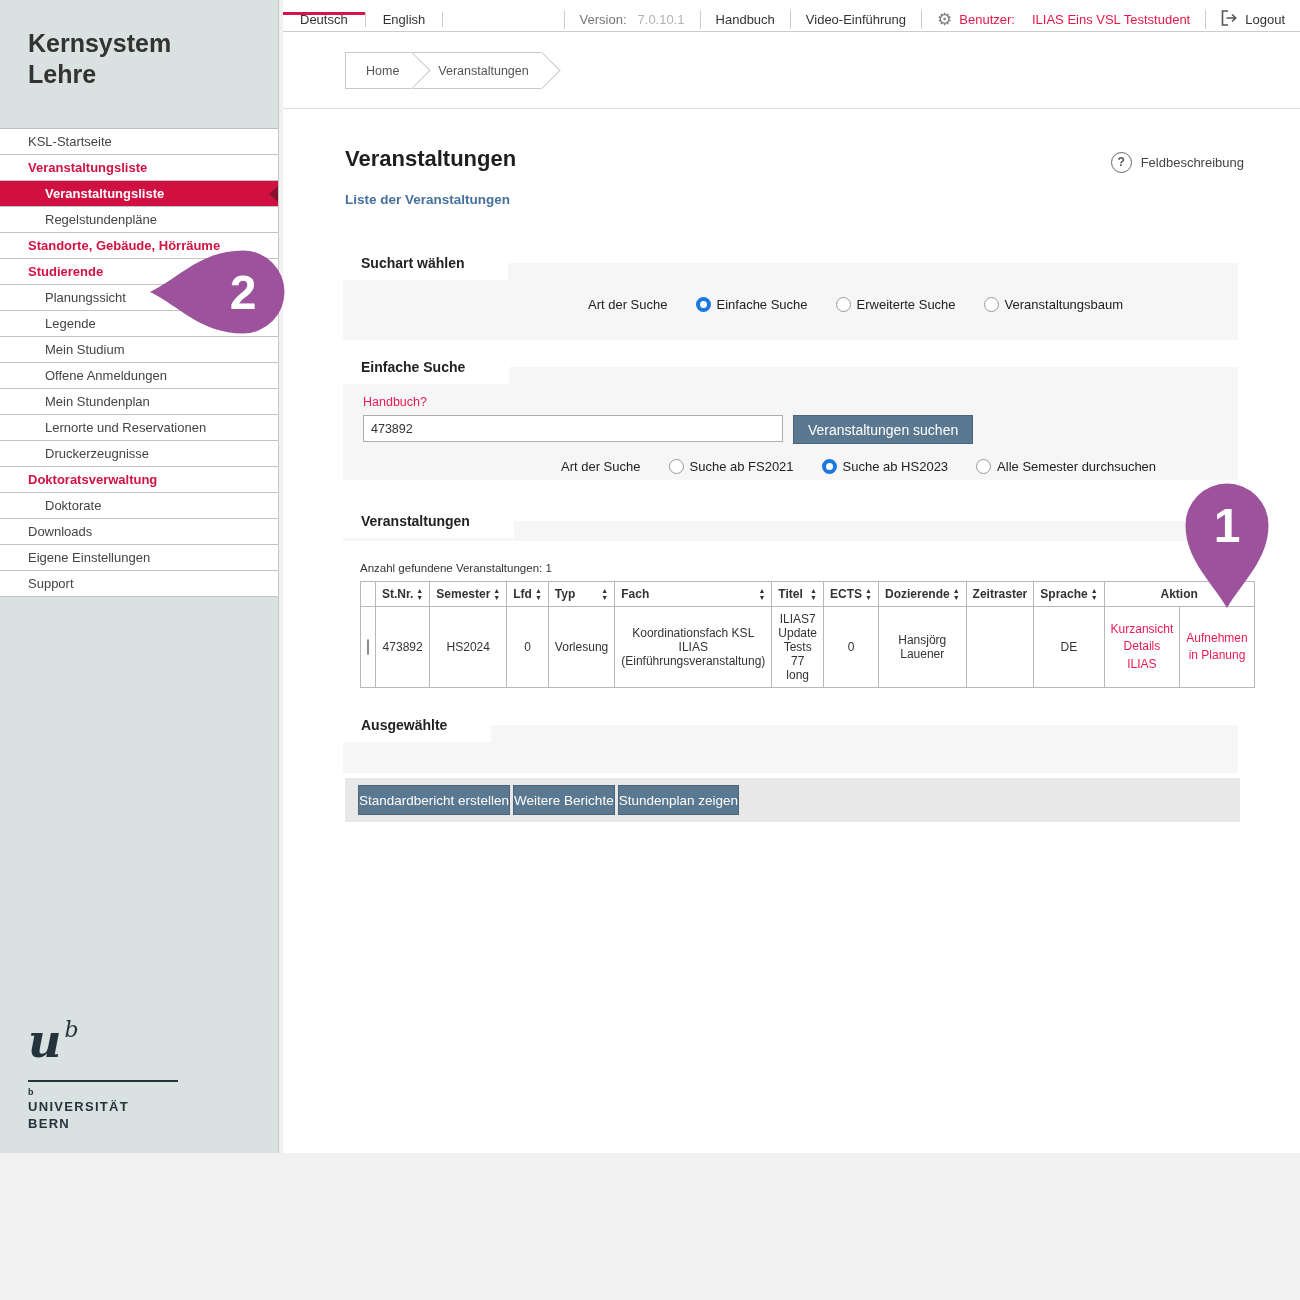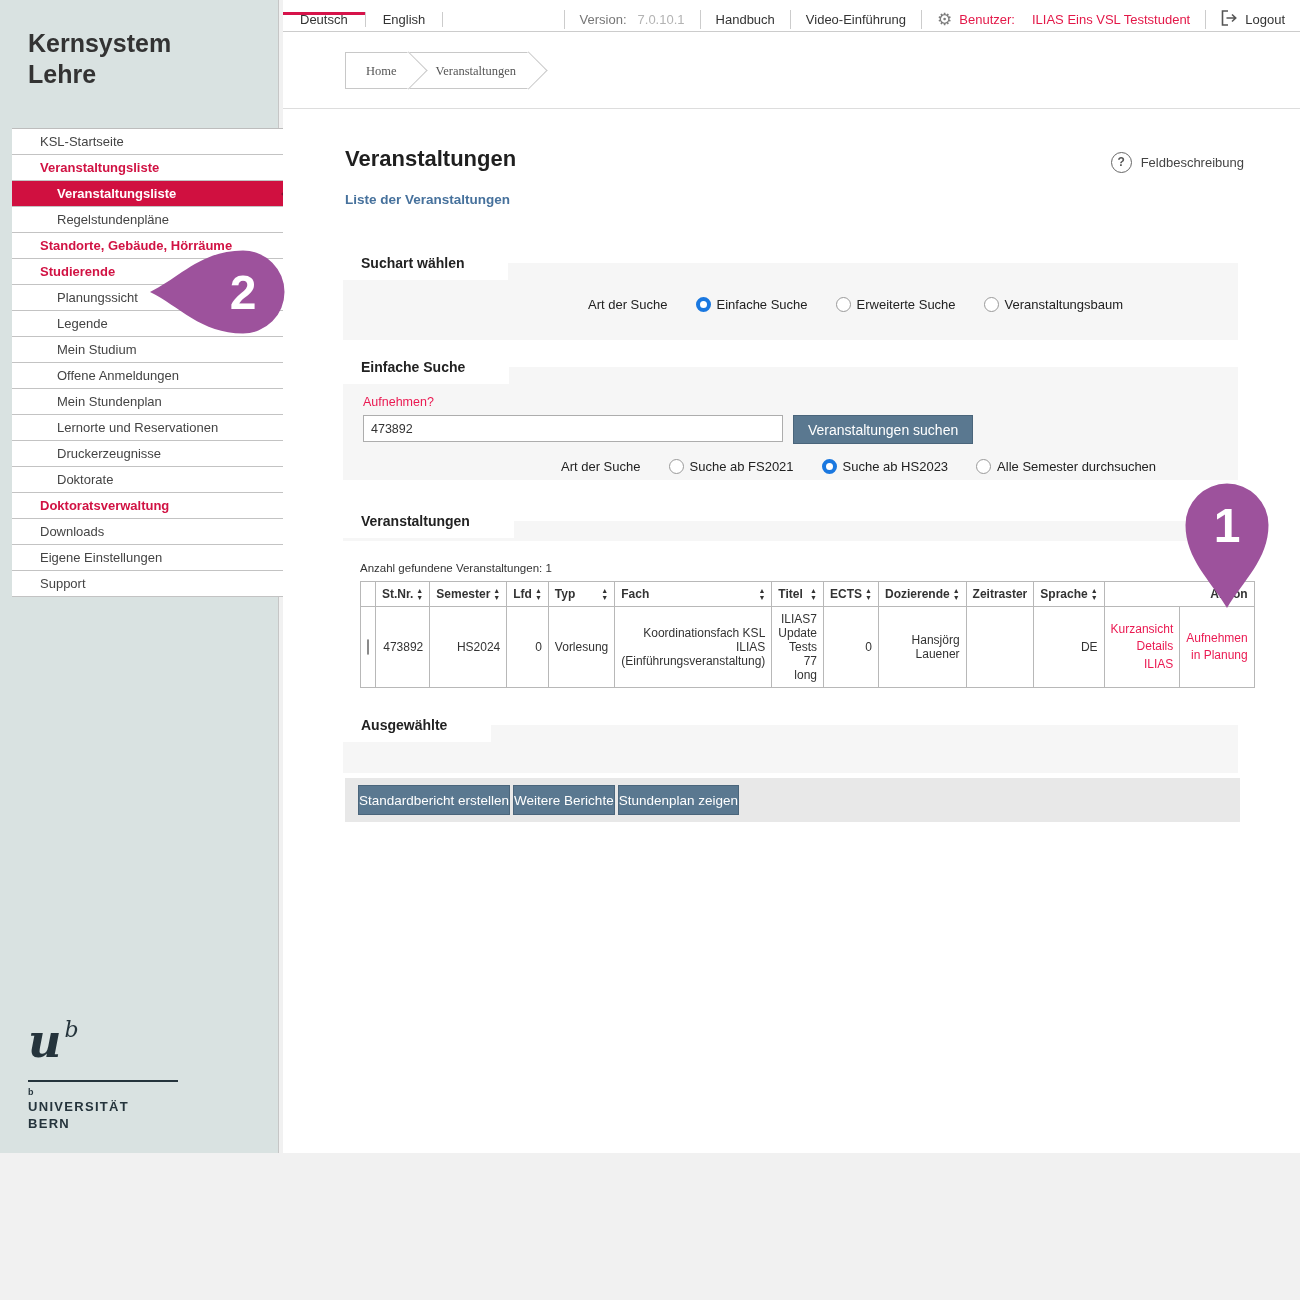--- a/index.html
+++ b/index.html
@@ -6,21 +6,21 @@
   html,body { margin:0; padding:0; }
   body {
     width:1300px; height:1300px; position:relative; overflow:hidden;
     background:#f1f1f1; font-family:"Liberation Sans", sans-serif; color:#333;
   }
 
   
   .sidebar { position:absolute; left:0; top:0; width:279px; height:1153px;
              background:#d9e2e1; border-right:1px solid #c6c6c6; }
   .sb-title { padding:28px 0 0 28px; font-size:25px; font-weight:bold; color:#333; line-height:1.25; }
-  .sb-menu { position:absolute; left:12px; top:128px; width:100%; background:#fff; border-top:1px solid #bdbdbd; }
+  .sb-menu { position:absolute; left:0; top:128px; width:100%; background:#fff; border-top:1px solid #bdbdbd; }
   .sb-item { font-size:13px; color:#444; padding:5px 10px 5px 28px; border-bottom:1px solid #c3c3c3;
              line-height:15px; cursor:pointer; background:#fff; }
   .sb-item.l2 { padding-left:45px; }
   .sb-item.red { color:#d11243; font-weight:bold; }
   .sb-item.active { background:#d01040; color:#fff; font-weight:bold; position:relative; }
   .sb-item.active::after { content:""; position:absolute; right:0; top:50%; margin-top:-8px;
              border-top:8px solid transparent; border-bottom:8px solid transparent; border-right:9px solid #871030; }
   .sb-logo { position:absolute; left:28px; top:1018px; color:#25343c; }
   .logo-u { font-family:"DejaVu Serif", serif; font-style:italic; font-weight:bold; font-size:46px; line-height:1; }
   .logo-sup { font-family:"DejaVu Serif", serif; font-style:italic; font-weight:normal; font-size:22px;
@@ -37,21 +37,21 @@
   .tb-tab.active::before { content:""; position:absolute; top:0; left:0; right:0; height:3px; background:#d6134a; }
   .tb-right { margin-left:auto; display:flex; align-items:stretch; }
   .tb-item { padding:0 15px; display:flex; align-items:center; gap:7px; border-left:1px solid #ccc; white-space:nowrap; }
   .tb-version-label { color:#767676; }
   .tb-version-value { color:#b3b3b3; margin-left:4px; }
   .tb-user-label { color:#e31848; }
   .tb-user-name { color:#e31848; margin-left:10px; }
   .gear { color:#7d7d7d; font-size:17px; line-height:1; }
   .logout-icon { display:inline-block; }
 
-  .crumbbar { position:relative; height:77px; border-bottom:1px solid #ddd; background:#fff;font-family:Liberation Serif, serif; }
+  .crumbbar { position:relative; height:77px; border-bottom:1px solid #ddd; background:#fff; }
   .crumbs { position:absolute; left:62px; top:20px; display:flex; }
   .crumb { position:relative; background:#fff; border:1px solid #c8c8c8; border-right:none;
            padding:0 12px 0 26px; height:37px; line-height:37px; font-size:12.5px; color:#555; cursor:pointer; }
   .crumb:first-child { padding-left:20px; }
   .crumb::after { content:""; position:absolute; right:-13.8px; top:4.4px; width:26px; height:26px;
            border-top:1px solid #c8c8c8; border-right:1px solid #c8c8c8; transform:rotate(45deg);
            background:#fff; z-index:2; }
   .crumb b { position:relative; z-index:3; font-weight:normal; }
 
   .content { position:absolute; left:0; top:116px; width:1017px; height:1037px; background:#fff; }
@@ -85,21 +85,21 @@
   .search-row { margin-top:6px; display:flex; gap:10px; align-items:flex-start; }
   .search-input { width:420px; height:27px; border:1px solid #adadad; font-size:12.5px; padding:0 7px;
                   color:#333; font-family:"Liberation Sans", sans-serif; background:#fff; }
   .btn { background:#5a7890; color:#fff; font-weight:normal; border:1px solid #4a657b; cursor:pointer;
          font-family:"Liberation Sans", sans-serif; }
   .btn-search { font-size:14px; height:29px; padding:0 14px; }
   #panel-einfache .radio-row { margin-top:15px; margin-left:198px; }
 
   .count-text { margin:21px 0 7px 17px; font-size:11.5px; color:#333; }
   table.results { border-collapse:collapse; margin-left:17px; font-size:12px; color:#333; table-layout:fixed; }
-  .results th, .results td { border:1px solid #b8b8b8; padding:5px 6px; text-align:right; vertical-align:middle; overflow:hidden; }
+  .results th, .results td { border:1px solid #b8b8b8; padding:5px 6px; text-align:center; vertical-align:middle; overflow:hidden; }
   .results th { font-weight:bold; white-space:nowrap; }
   .th-flex { display:flex; align-items:center; justify-content:space-between; }
   .sorter { display:inline-flex; flex-direction:column; font-size:7px; line-height:7px; color:#333; margin-left:3px; cursor:pointer; }
   .cb { width:13px; height:13px; border:1px solid #8a8a8a; border-radius:2px; background:#fdfdfd; margin:0 auto; cursor:pointer; }
   .red-link { color:#ea1a52; cursor:pointer; display:block; line-height:1.45; }
   .red-link.inline { display:inline; }
 
   .btnbar { position:absolute; left:62px; top:662px; width:895px; height:44px; background:#e8e8e8;
             display:flex; align-items:center; gap:3px; padding-left:13px; }
   .btn-bar { font-size:13.5px; height:30px; padding:0 0; }
@@ -122,22 +122,22 @@
     <div class="sb-item l2">Regelstundenpläne</div>
     <div class="sb-item red">Standorte, Gebäude, Hörräume</div>
     <div class="sb-item red">Studierende</div>
     <div class="sb-item l2">Planungssicht</div>
     <div class="sb-item l2">Legende</div>
     <div class="sb-item l2">Mein Studium</div>
     <div class="sb-item l2">Offene Anmeldungen</div>
     <div class="sb-item l2">Mein Stundenplan</div>
     <div class="sb-item l2">Lernorte und Reservationen</div>
     <div class="sb-item l2">Druckerzeugnisse</div>
+    <div class="sb-item red">Doktoratsverwaltung</div>
     <div class="sb-item l2">Doktorate</div>
-    <div class="sb-item red">Doktoratsverwaltung</div>
     <div class="sb-item">Downloads</div>
     <div class="sb-item">Eigene Einstellungen</div>
     <div class="sb-item">Support</div>
   </div>
   <div class="sb-logo">
     <div><span class="logo-u">u</span><span class="logo-sup">b</span></div>
     <div class="logo-line"></div>
     <div class="logo-small">b</div>
     <div class="logo-uni"><span>UNIVERSITÄT</span><br><span>BERN</span></div>
   </div>
@@ -204,21 +204,21 @@
             <span class="radio"></span>
             <span>Veranstaltungsbaum</span>
           </span>
         </div>
       </div>
     </div>
 
     <div class="panel" id="panel-einfache">
       <div class="panel-tab">Einfache Suche</div>
       <div class="panel-body">
-        <div class="suchtipps">Aufnehmen?</div>
+        <div class="suchtipps">Handbuch?</div>
         <div class="search-row">
           <input class="search-input" type="text" value="473892" style="">
           <button class="btn btn-search">Veranstaltungen suchen</button>
         </div>
         <div class="radio-row">
           <span>Art der Suche</span>
           <span class="radio-opt">
             <span class="radio"></span>
             <span>Suche ab FS2021</span>
           </span>

